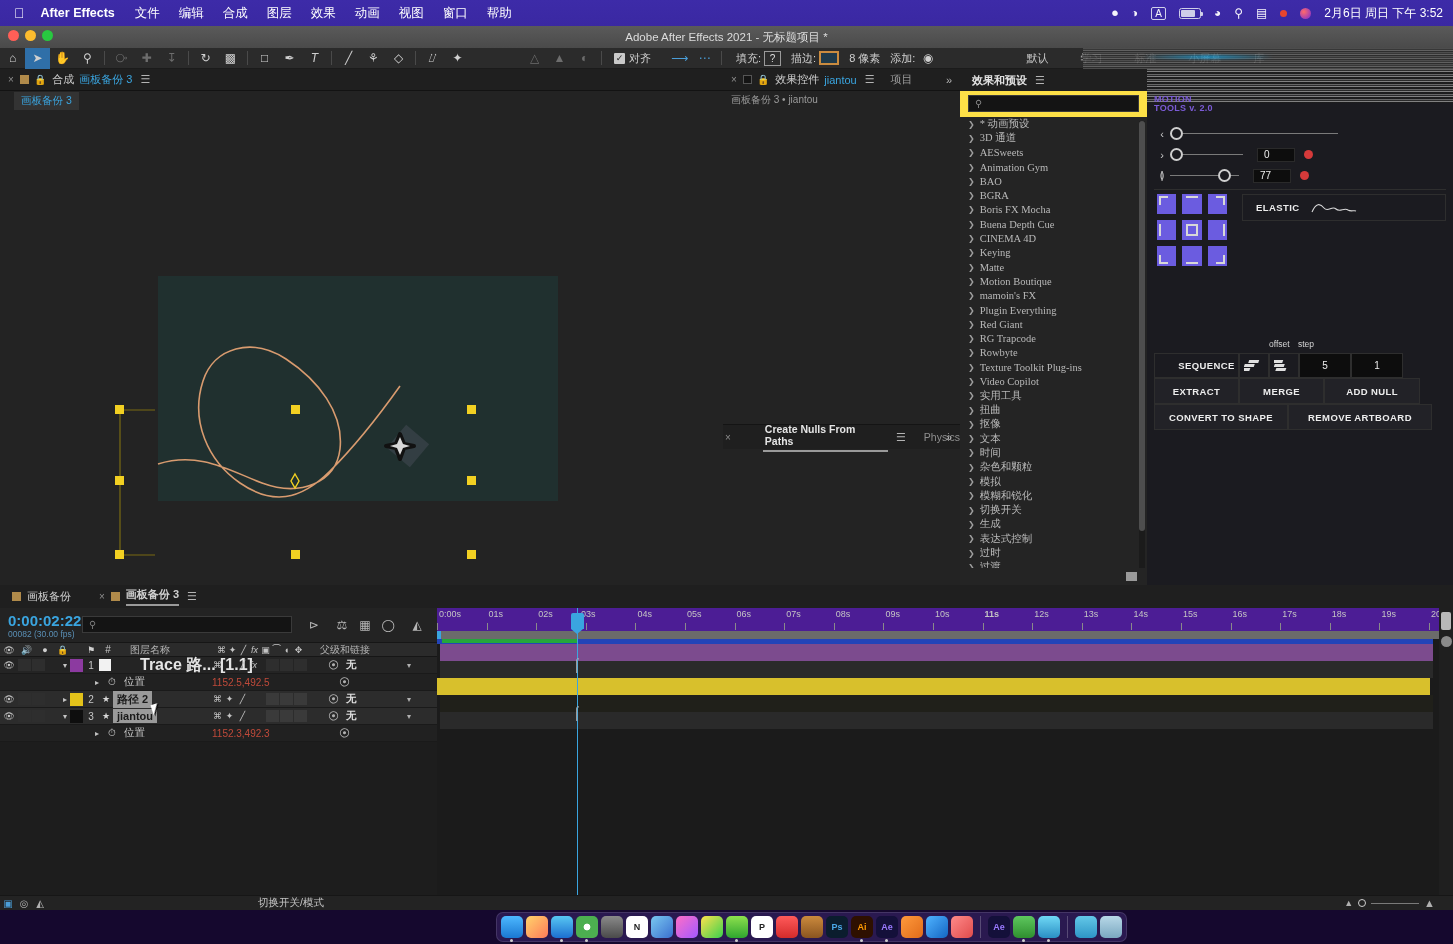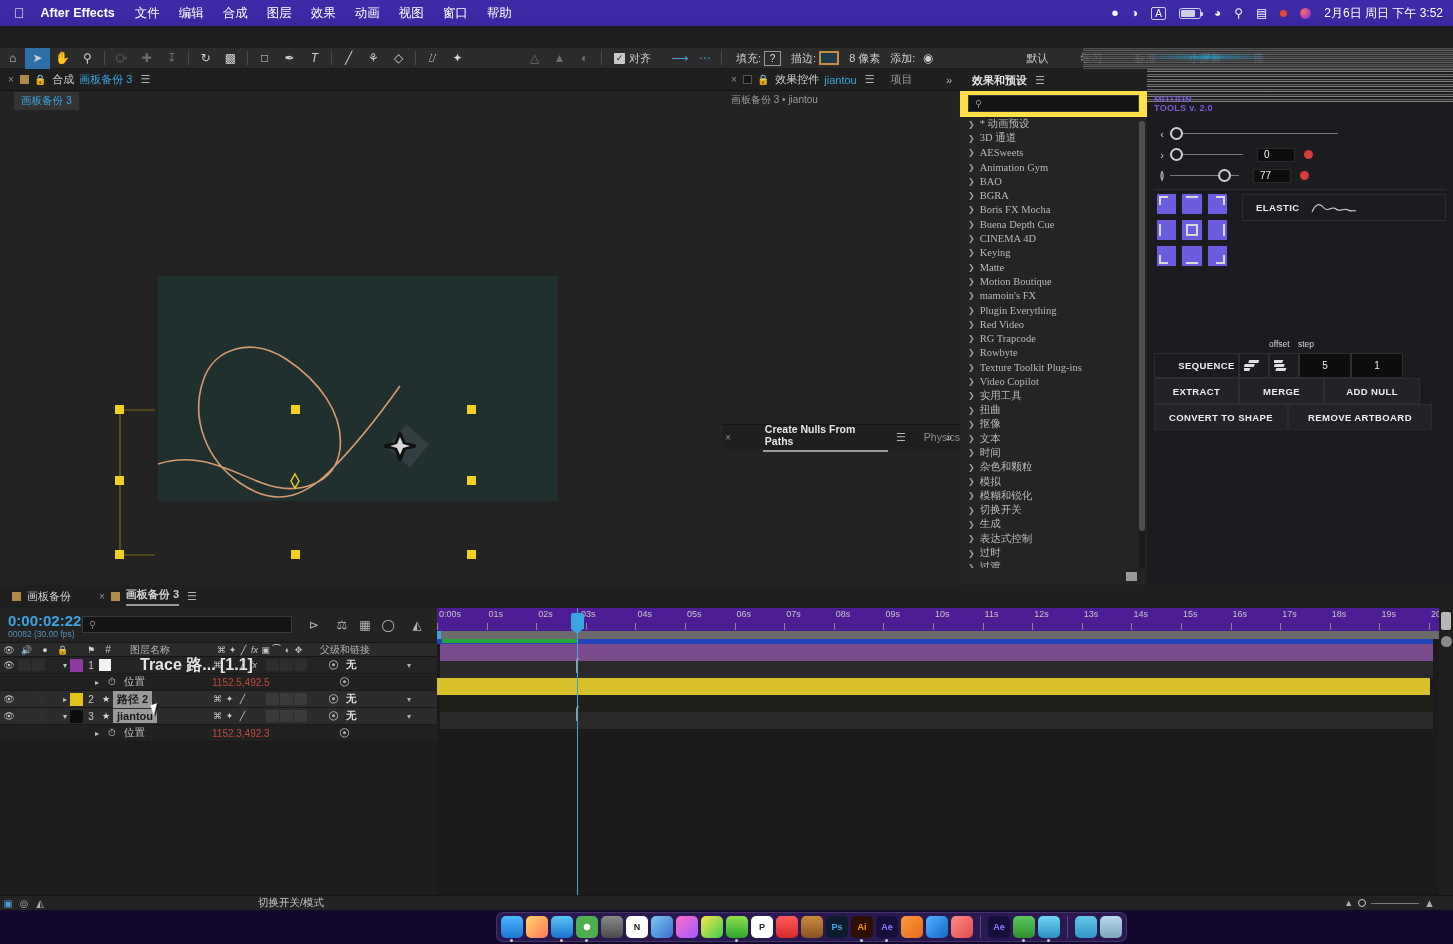--- a/index.html
+++ b/index.html
@@ -251,20 +251,28 @@
         </span>
       <span class="glyph">◕</span>
       <span class="glyph">⚲</span>
       <span class="glyph">▤</span>
       <span class="dot-red"></span>
       <span class="dot-grad"></span>
       <span class="clock">2月6日 周日 下午 3:52</span>
     </span>
   </div>
 
+  <div class="wintitle">
+    <span class="traffic">
+      <span class="tr-r"></span>
+      <span class="tr-y"></span>
+      <span class="tr-g"></span>
+    </span>
+    <span>Adobe After Effects 2021 - 无标题项目 *</span>
+  </div>
 
   <div class="toolbar">
     <span class="tb-icon">⌂</span>
     <span class="tb-icon sel">➤</span>
     <span class="tb-icon">✋</span>
     <span class="tb-icon">⚲</span>
     <span class="tb-sep"></span>
     <span class="tb-icon dim">⧂</span>
     <span class="tb-icon dim">✚</span>
     <span class="tb-icon dim">↧</span>
@@ -475,21 +483,21 @@
         <div class="fx-row">
           <span class="caret">❯</span>
           <span>mamoin's FX</span>
         </div>
         <div class="fx-row">
           <span class="caret">❯</span>
           <span>Plugin Everything</span>
         </div>
         <div class="fx-row">
           <span class="caret">❯</span>
-          <span>Red Video</span>
+          <span>Red Giant</span>
         </div>
         <div class="fx-row">
           <span class="caret">❯</span>
           <span>RG Trapcode</span>
         </div>
         <div class="fx-row">
           <span class="caret">❯</span>
           <span>Rowbyte</span>
         </div>
         <div class="fx-row">
@@ -823,21 +831,21 @@
           <span class="rtick" style="left: 299.6px;">06s</span>
           <span class="rtickline" style="left: 297.6px;"></span>
           <span class="rtick" style="left: 349.2px;">07s</span>
           <span class="rtickline" style="left: 347.2px;"></span>
           <span class="rtick" style="left: 398.8px;">08s</span>
           <span class="rtickline" style="left: 396.8px;"></span>
           <span class="rtick" style="left: 448.4px;">09s</span>
           <span class="rtickline" style="left: 446.4px;"></span>
           <span class="rtick" style="left: 498px;">10s</span>
           <span class="rtickline" style="left: 496px;"></span>
-          <span class="rtick" style="left: 547.6px;">11s</span>
+          <span class="rtick" style="left: 547.6px; font-weight: bold;">11s</span>
           <span class="rtickline" style="left: 545.6px;"></span>
           <span class="rtick" style="left: 597.2px;">12s</span>
           <span class="rtickline" style="left: 595.2px;"></span>
           <span class="rtick" style="left: 646.8px;">13s</span>
           <span class="rtickline" style="left: 644.8px;"></span>
           <span class="rtick" style="left: 696.4px;">14s</span>
           <span class="rtickline" style="left: 694.4px;"></span>
           <span class="rtick" style="left: 746px;">15s</span>
           <span class="rtickline" style="left: 744px;"></span>
           <span class="rtick" style="left: 795.6px;">16s</span>

